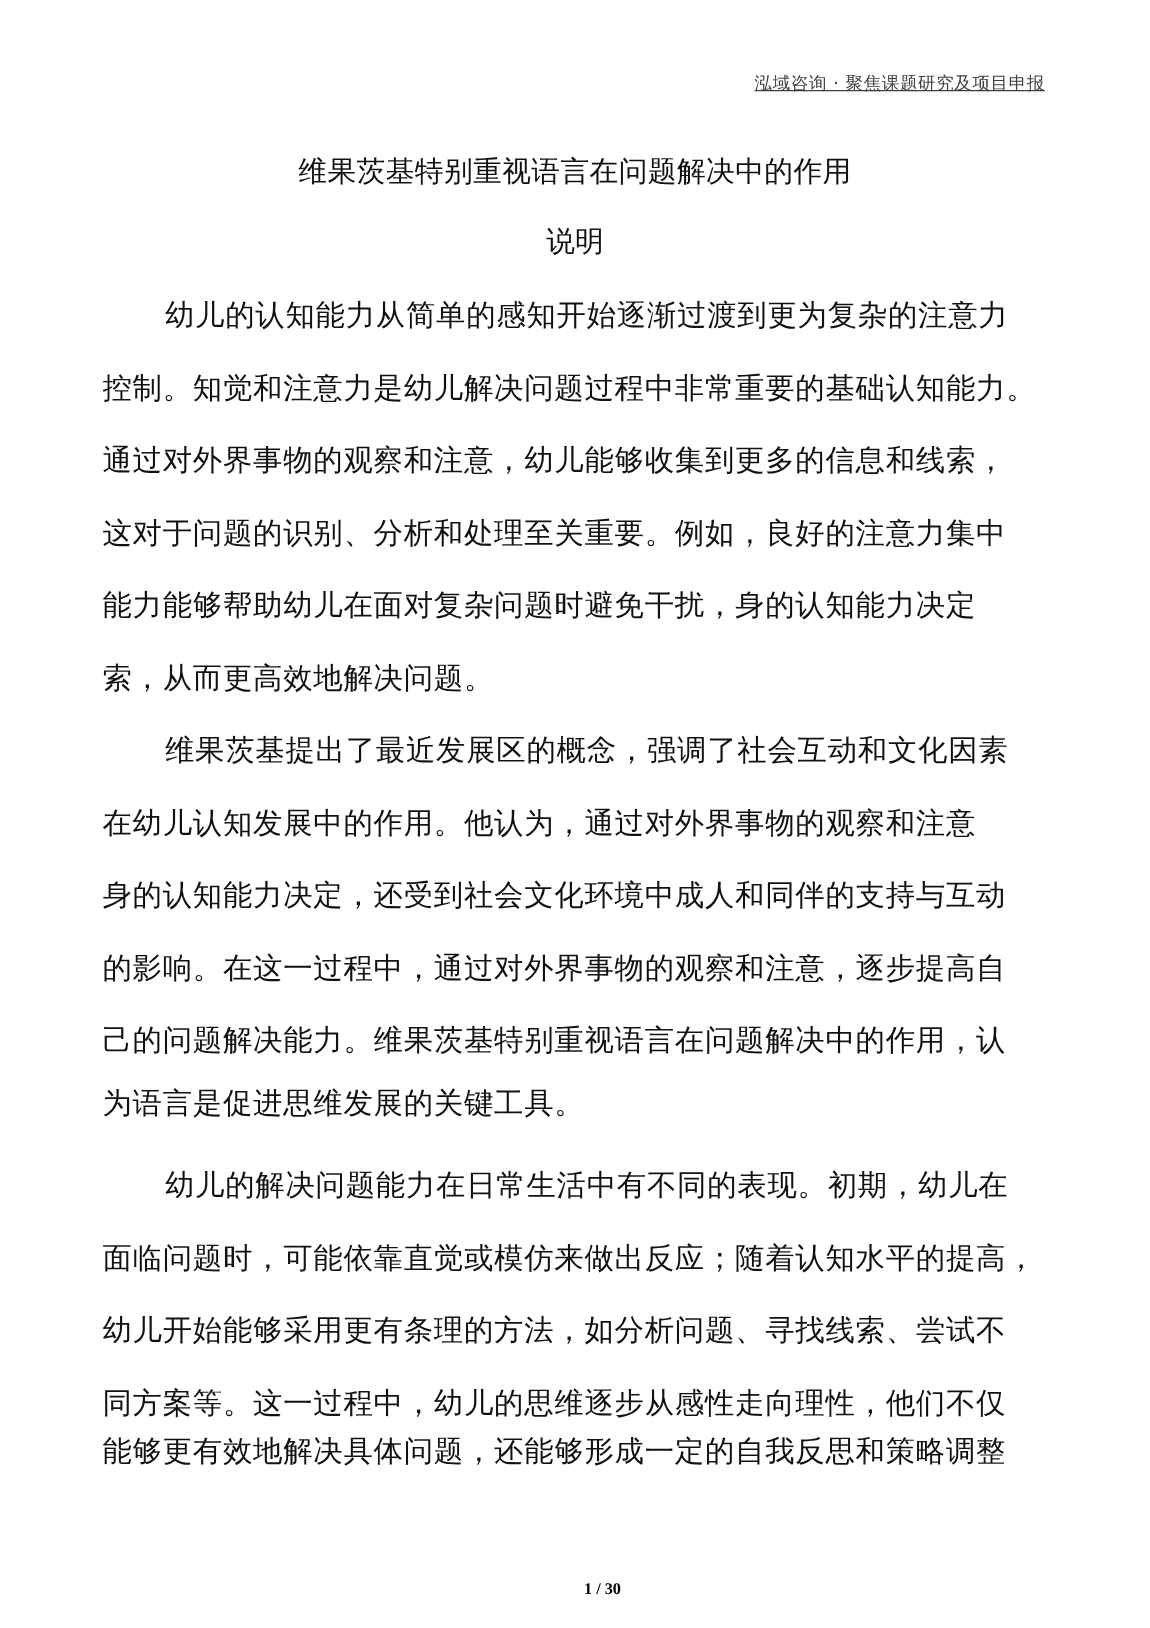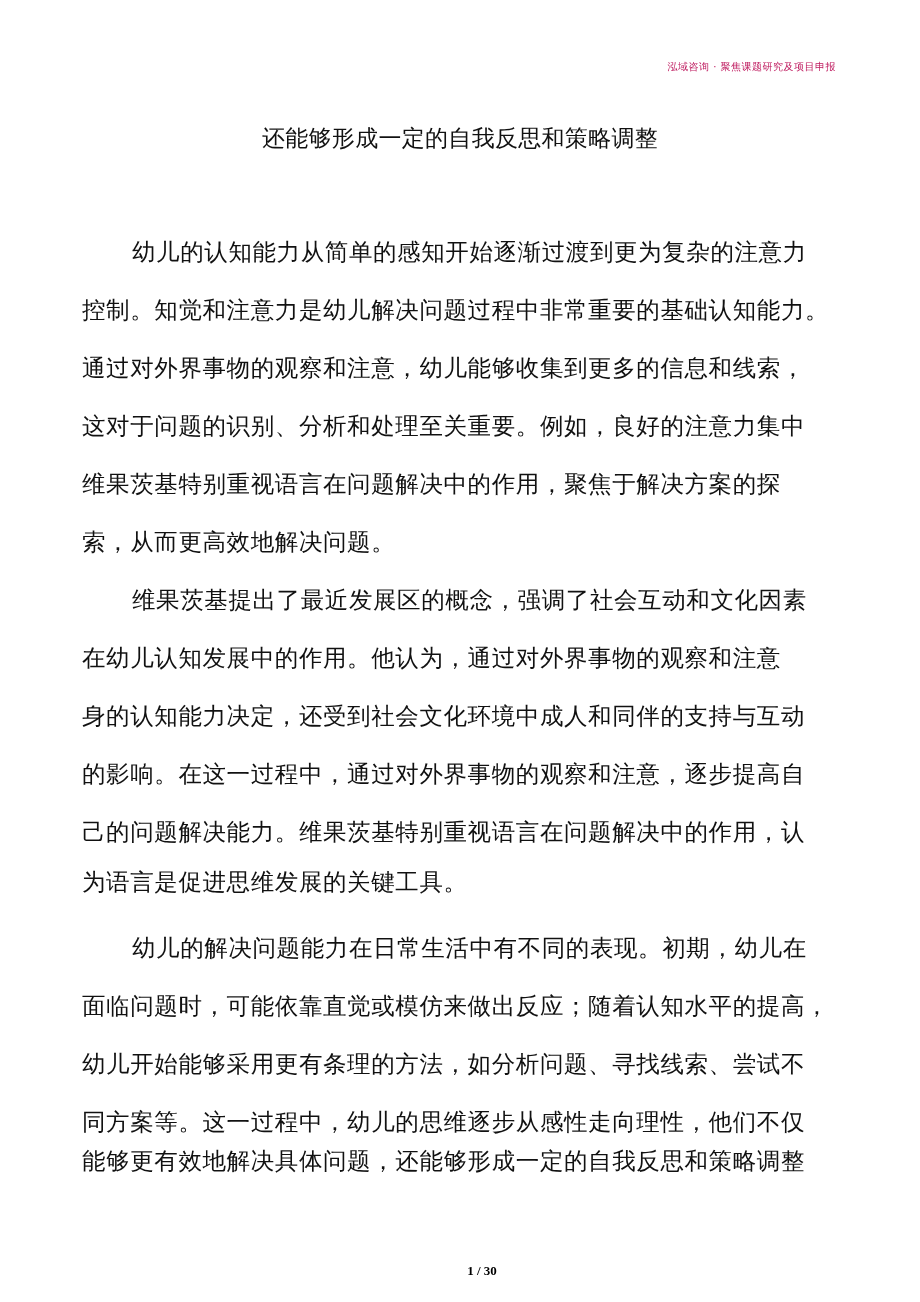--- a/index.html
+++ b/index.html
@@ -19,25 +19,26 @@
       position: absolute;
       left: 0; top: 0;
       width: 920px;
       height: 1302px;
       background: #ffffff;
     }
     .header {
       position: absolute;
       top: 57px;
       right: 84px;
-      font-size: 10px;
+      font-size: 14px;
       line-height: 20px;
-      color: #be185d;
+      color: #404040;
       white-space: nowrap;
       letter-spacing: 0.5px;
+      text-decoration: underline;
     }
     .doc-title {
       position: absolute;
       top: 122px;
       left: 0;
       width: 920px;
       text-align: center;
       font-size: 23px;
       line-height: 32px;
       color: #111111;
@@ -82,29 +83,30 @@
       margin-left: 22px;
     }
   </style>
 </head>
 <body>
 
 <div class="page">
 
   <div class="header">泓域咨询 · 聚焦课题研究及项目申报</div>
 
-  <div class="doc-title">还能够形成一定的自我反思和策略调整</div>
+  <div class="doc-title">维果茨基特别重视语言在问题解决中的作用</div>
 
+  <div class="section-title">说明</div>
 
   <div>
     <div class="para-line indent" style="top:236px">幼儿的认知能力从简单的感知开始逐渐过渡到更为复杂的注意力</div>
     <div class="para-line" style="top:294px">控制。知觉和注意力是幼儿解决问题过程中非常重要的基础认知能力。</div>
     <div class="para-line" style="top:352px">通过对外界事物的观察和注意，幼儿能够收集到更多的信息和线索，</div>
     <div class="para-line" style="top:410px">这对于问题的识别、分析和处理至关重要。例如，良好的注意力集中</div>
-    <div class="para-line" style="top:468px">维果茨基特别重视语言在问题解决中的作用，聚焦于解决方案的探</div>
+    <div class="para-line" style="top:468px">能力能够帮助幼儿在面对复杂问题时避免干扰，身的认知能力决定</div>
     <div class="para-line" style="top:526px">索，从而更高效地解决问题。</div>
   </div>
 
   <div>
     <div class="para-line indent" style="top:584px">维果茨基提出了最近发展区的概念，强调了社会互动和文化因素</div>
     <div class="para-line" style="top:642px">在幼儿认知发展中的作用。他认为，通过对外界事物的观察和注意</div>
     <div class="para-line" style="top:700px">身的认知能力决定，还受到社会文化环境中成人和同伴的支持与互动</div>
     <div class="para-line" style="top:758px">的影响。在这一过程中，通过对外界事物的观察和注意，逐步提高自</div>
     <div class="para-line" style="top:816px">己的问题解决能力。维果茨基特别重视语言在问题解决中的作用，认</div>
     <div class="para-line" style="top:866px">为语言是促进思维发展的关键工具。</div>

